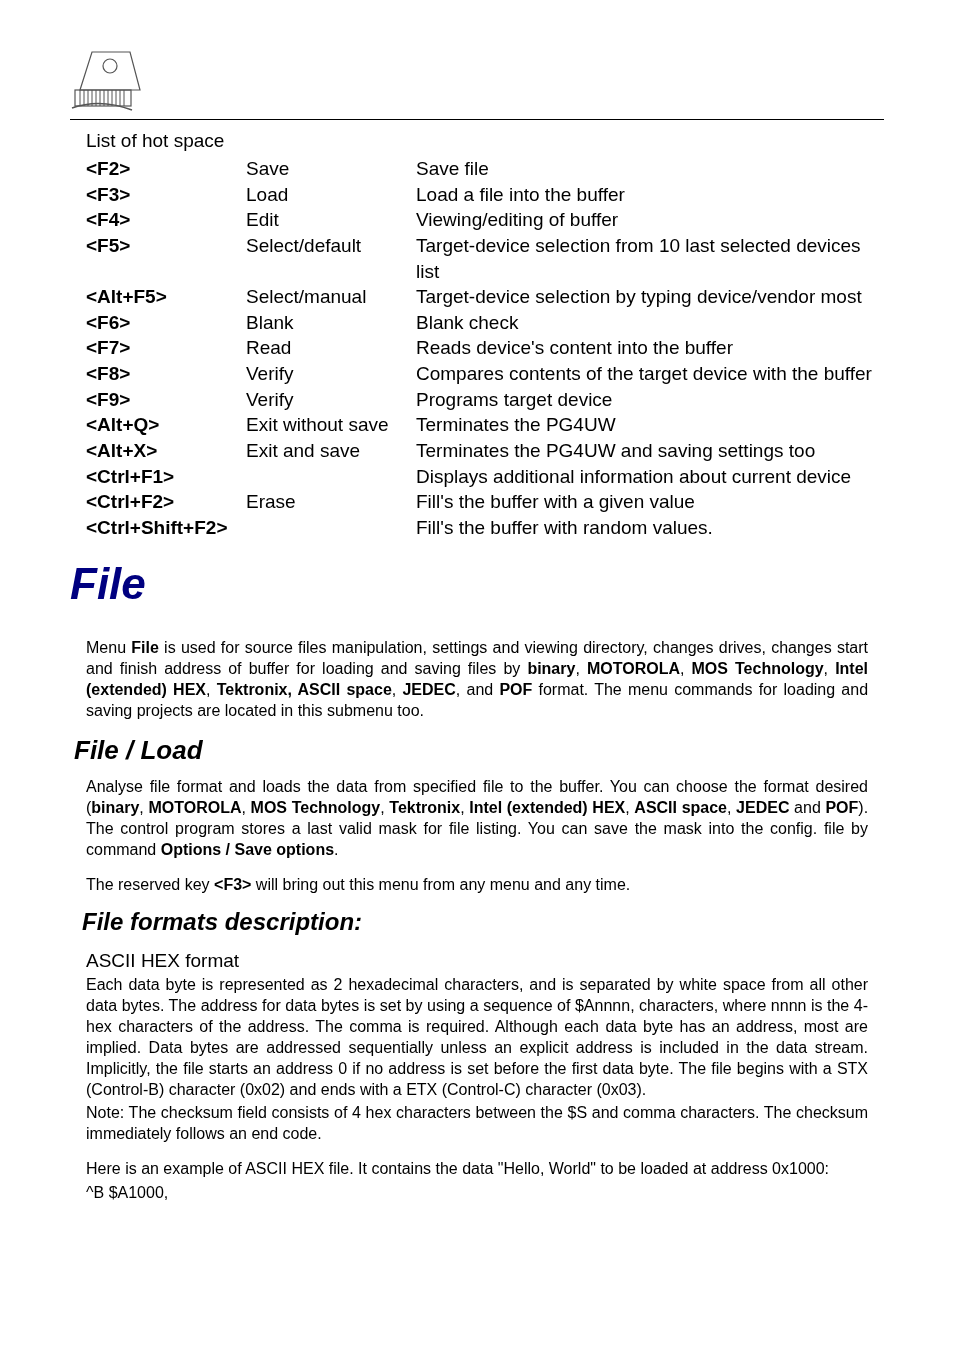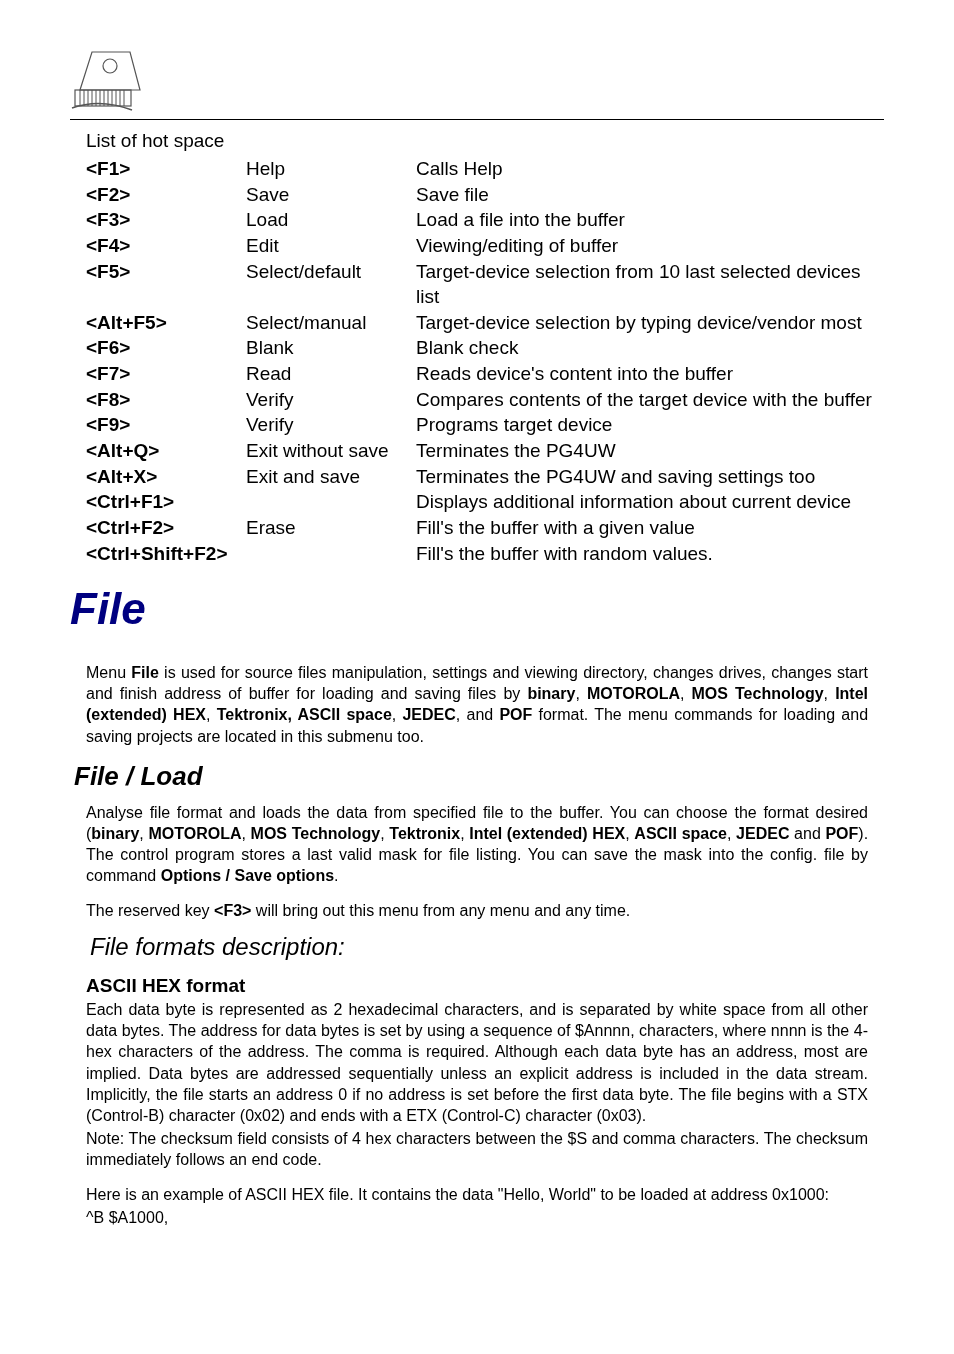--- a/index.html
+++ b/index.html
@@ -58,27 +58,27 @@
   .body-para b { font-weight: bold; }
 
   .sub-heading {
     font-style: italic;
     font-weight: bold;
     font-size: 26px;
     margin: 12px 0 10px 4px;
   }
   .sub-heading-2 {
     font-style: italic;
+    font-weight: bold;
+    font-size: 24px;
+    margin: 2px 0 14px 12px;
+  }
+
+  .format-title {
     font-weight: normal;
-    font-size: 24px;
-    margin: 2px 0 14px 20px;
-  }
-
-  .format-title {
-    font-weight: bold;
     font-size: 19px;
     margin: 6px 0 2px 16px;
   }
 </style>
 </head>
 <body>
 
 <div class="page">
 
   <div class="logo">
@@ -101,25 +101,20 @@
       <path d="M2 58 Q 30 48 62 60" fill="none" stroke="#555" stroke-width="1.5"></path>
     </svg>
   </div>
 
   <hr class="hr-top">
 
   <div class="hotkey-intro">List of hot space</div>
 
   <div>
     <div class="hotkey-row">
-        <span class="hk-key">&lt;F1&gt;</span>
-        <span class="hk-name">Help</span>
-        <span class="hk-desc">Calls Help</span>
-      </div>
-    <div class="hotkey-row">
         <span class="hk-key">&lt;F2&gt;</span>
         <span class="hk-name">Save</span>
         <span class="hk-desc">Save file</span>
       </div>
     <div class="hotkey-row">
         <span class="hk-key">&lt;F3&gt;</span>
         <span class="hk-name">Load</span>
         <span class="hk-desc">Load a file into the buffer</span>
       </div>
     <div class="hotkey-row">

